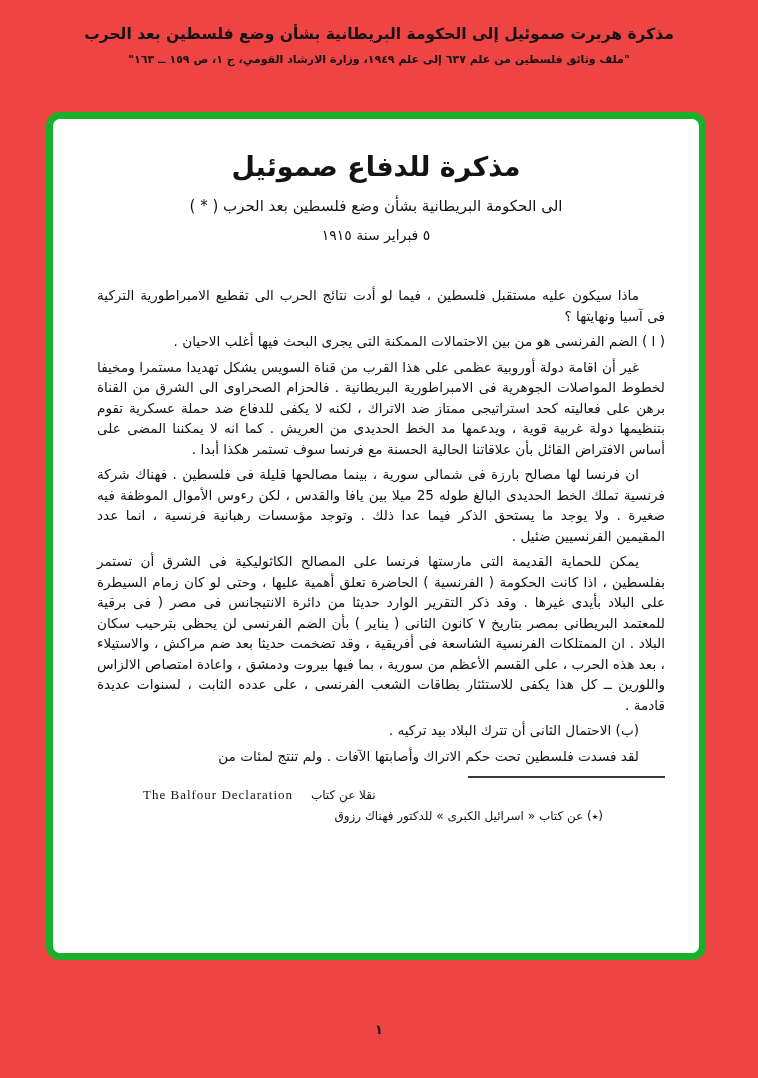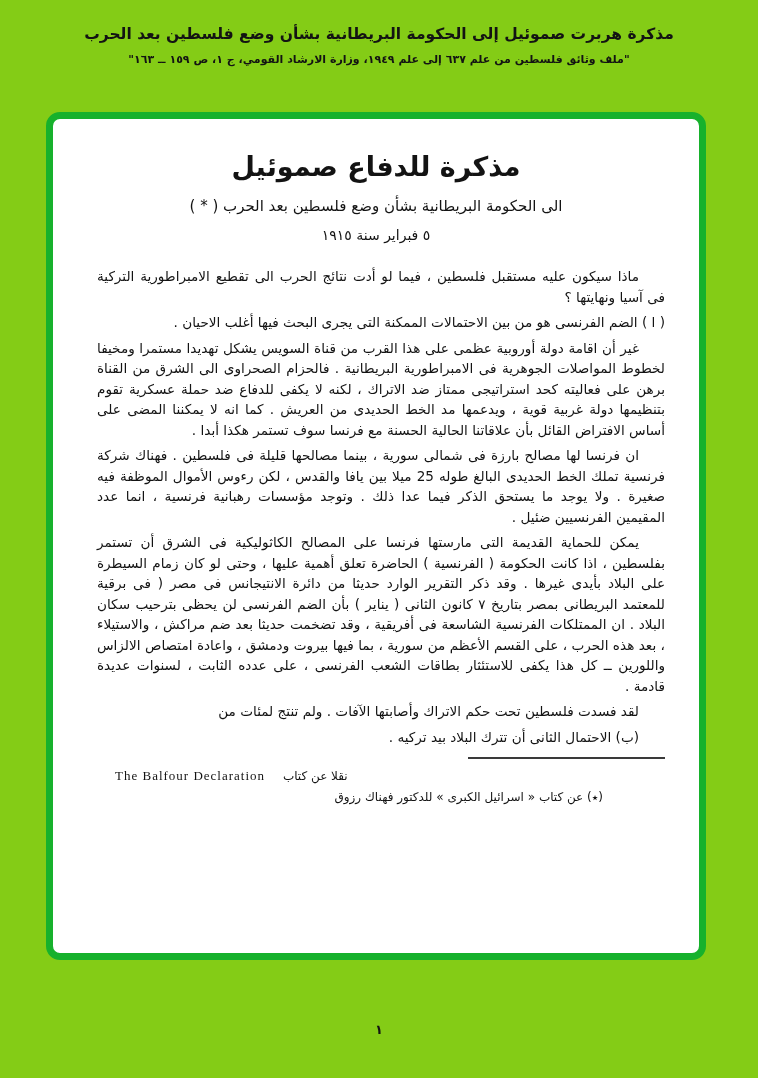--- a/index.html
+++ b/index.html
@@ -8,21 +8,21 @@
     width: 758px;
     height: 1078px;
     background: #ffffff;
     font-family: "DejaVu Sans", sans-serif;
     color: #131313;
   }
   .page {
     position: relative;
     width: 758px;
     height: 1078px;
-    background: #84cc16;
+    background: #ef4444;
     overflow: hidden;
   }
   
   .top-header {
     position: absolute;
     top: 24px;
     left: 0;
     width: 100%;
     text-align: center;
     direction: rtl;
@@ -69,21 +69,21 @@
     font-size: 15px;
     font-weight: normal;
   }
   .doc-date {
     margin: 12px 0 0 0;
     text-align: center;
     font-size: 14px;
     font-weight: normal;
   }
   .doc-body {
-    margin: 23px 34px 0 44px;
+    margin: 42px 34px 0 44px;
     font-size: 13.6px;
     line-height: 20.5px;
     text-align: justify;
     text-justify: inter-word;
   }
   .doc-body p {
     margin: 0 0 5px 0;
   }
   .doc-body p.indent {
     text-indent: 26px;
@@ -95,21 +95,21 @@
   }
   .fn-rule {
     width: 197px;
     border-top: 2px solid #3a3a3a;
     margin-bottom: 9px;
   }
   .fn-line1 {
     font-size: 12px;
     text-align: left;
     direction: rtl;
-    margin-left: 18px;
+    margin-left: 46px;
   }
   .fn-line1 .fn-latin {
     font-family: "Liberation Serif", serif;
     font-size: 13px;
     letter-spacing: 1px;
     margin-right: 14px;
     display: inline-block;
     direction: ltr;
   }
   .fn-line2 {
@@ -147,22 +147,22 @@
       <h2 class="doc-subtitle">الى الحكومة البريطانية بشأن وضع فلسطين بعد الحرب ( * )</h2>
 
       <div class="doc-date">٥ فبراير سنة ١٩١٥</div>
 
       <div class="doc-body">
         <p class="indent">ماذا سيكون عليه مستقبل فلسطين ، فيما لو أدت نتائج الحرب الى تقطيع الامبراطورية التركية فى آسيا ونهايتها ؟</p>
         <p>( ا ) الضم الفرنسى هو من بين الاحتمالات الممكنة التى يجرى البحث فيها أغلب الاحيان .</p>
         <p class="indent">غير أن اقامة دولة أوروبية عظمى على هذا القرب من قناة السويس يشكل تهديدا مستمرا ومخيفا لخطوط المواصلات الجوهرية فى الامبراطورية البريطانية . فالحزام الصحراوى الى الشرق من القناة برهن على فعاليته كحد استراتيجى ممتاز ضد الاتراك ، لكنه لا يكفى للدفاع ضد حملة عسكرية تقوم بتنظيمها دولة غربية قوية ، ويدعمها مد الخط الحديدى من العريش . كما انه لا يمكننا المضى على أساس الافتراض القائل بأن علاقاتنا الحالية الحسنة مع فرنسا سوف تستمر هكذا أبدا .</p>
         <p class="indent">ان فرنسا لها مصالح بارزة فى شمالى سورية ، بينما مصالحها قليلة فى فلسطين . فهناك شركة فرنسية تملك الخط الحديدى البالغ طوله 25 ميلا بين يافا والقدس ، لكن رءوس الأموال الموظفة فيه صغيرة . ولا يوجد ما يستحق الذكر فيما عدا ذلك . وتوجد مؤسسات رهبانية فرنسية ، انما عدد المقيمين الفرنسيين ضئيل .</p>
         <p class="indent">يمكن للحماية القديمة التى مارستها فرنسا على المصالح الكاثوليكية فى الشرق أن تستمر بفلسطين ، اذا كانت الحكومة ( الفرنسية ) الحاضرة تعلق أهمية عليها ، وحتى لو كان زمام السيطرة على البلاد بأيدى غيرها . وقد ذكر التقرير الوارد حديثا من دائرة الانتيجانس فى مصر ( فى برقية للمعتمد البريطانى بمصر بتاريخ ٧ كانون الثانى ( يناير ) بأن الضم الفرنسى لن يحظى بترحيب سكان البلاد . ان الممتلكات الفرنسية الشاسعة فى أفريقية ، وقد تضخمت حديثا بعد ضم مراكش ، والاستيلاء ، بعد هذه الحرب ، على القسم الأعظم من سورية ، بما فيها بيروت ودمشق ، واعادة امتصاص الالزاس واللورين ــ كل هذا يكفى للاستئثار بطاقات الشعب الفرنسى ، على عدده الثابت ، لسنوات عديدة قادمة .</p>
+        <p class="indent">(ب) الاحتمال الثانى أن تترك البلاد بيد تركيه .</p>
         <p class="indent">لقد فسدت فلسطين تحت حكم الاتراك وأصابتها الآفات . ولم تنتج لمئات من</p>
-        <p class="indent">(ب) الاحتمال الثانى أن تترك البلاد بيد تركيه .</p>
       </div>
 
       <div class="footnotes">
         <div class="fn-rule"></div>
         <div class="fn-line1">
           <span>نقلا عن كتاب</span>
           <span class="fn-latin">The Balfour Declaration</span>
         </div>
         <div class="fn-line2">(٭) عن كتاب « اسرائيل الكبرى » للدكتور فهناك رزوق</div>
       </div>

